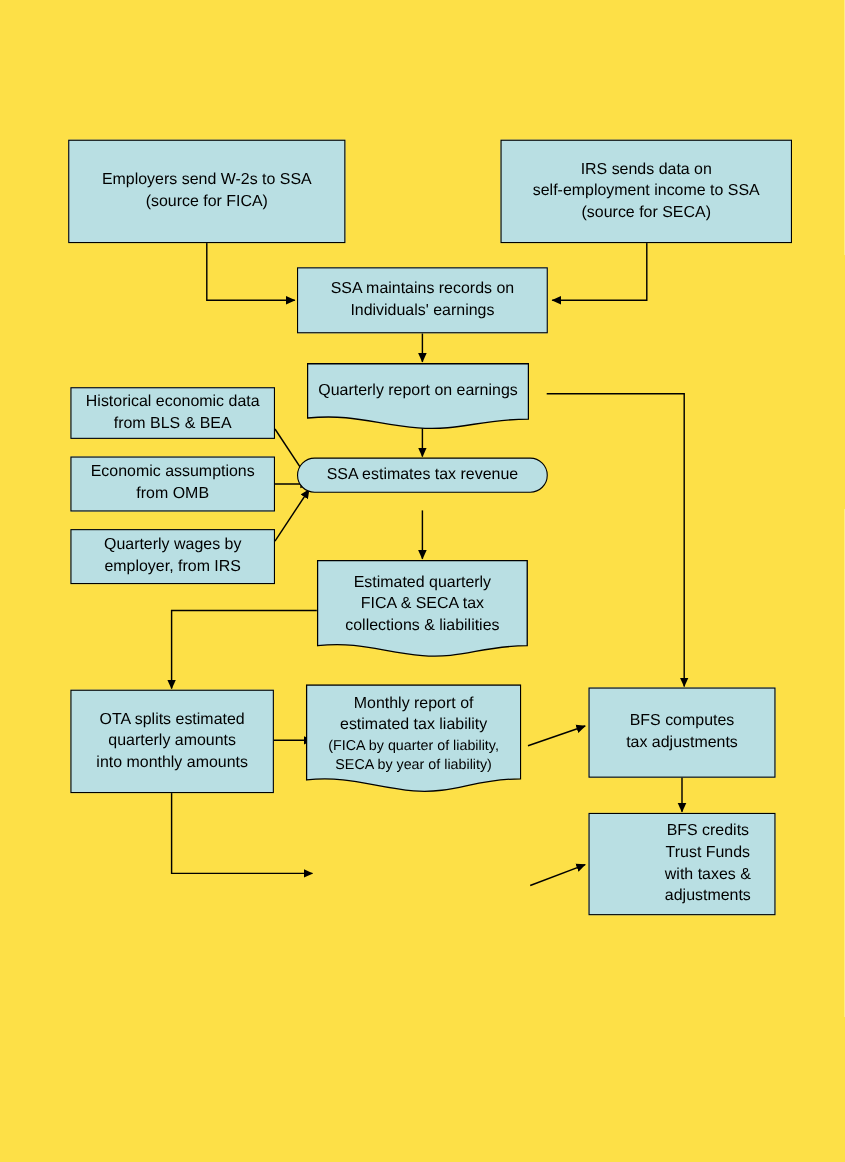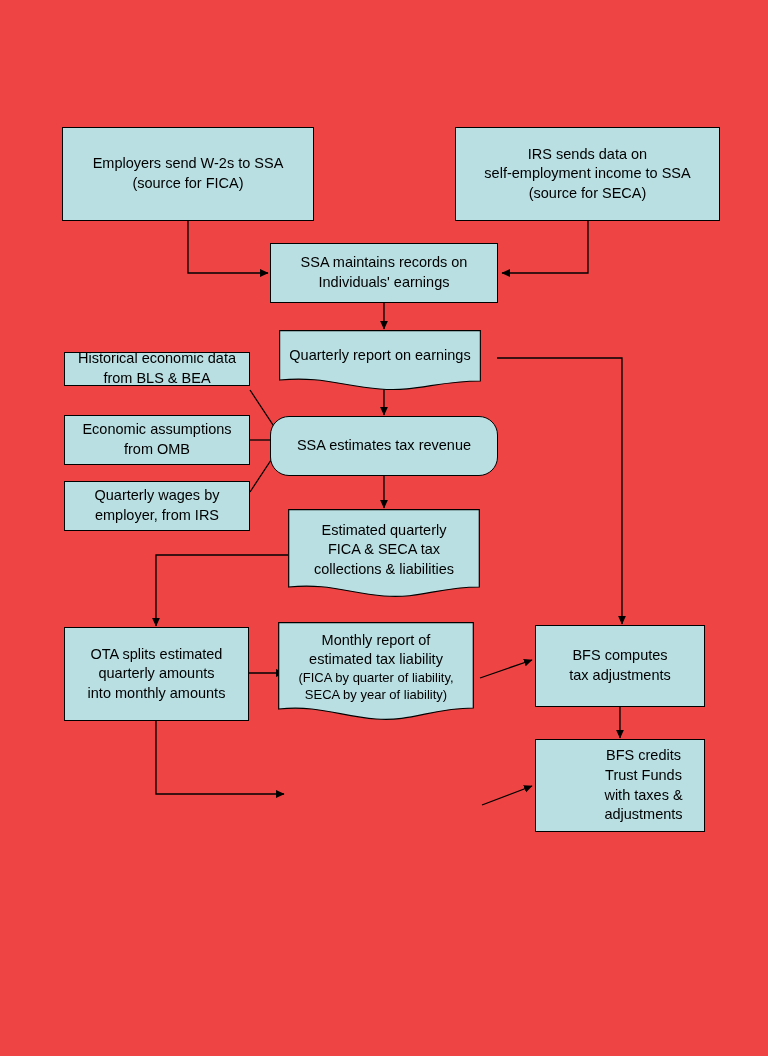--- a/index.html
+++ b/index.html
@@ -7,21 +7,21 @@
     padding: 0;
     background: #ffffff;
   }
   body {
     font-family: "Liberation Sans", sans-serif;
   }
   #canvas {
     position: relative;
     width: 768px;
     height: 1056px;
-    background: #ef4444;
+    background: #fde047;
     overflow: hidden;
   }
   #wires {
     position: absolute;
     left: 0;
     top: 0;
     width: 768px;
     height: 1056px;
     pointer-events: none;
   }
@@ -130,36 +130,36 @@
 Individuals' earnings</span>
   </div>
 
   <div class="node doc" style="left:279px; top:330px; width:202px; height:62px;">
     <svg class="doc-svg" viewBox="0 0 218 62" preserveAspectRatio="none">
       <path d="M0.7,0.7 L217.3,0.7 L217.3,51 C170,51 150,62 109,59 C68,56 46,46 0.7,50 Z" fill="#b9dfe3" stroke="#000000" stroke-width="1.2"></path>
     </svg>
     <span class="doc-text lbl" style="margin-top:-10px;">Quarterly  report on earnings</span>
   </div>
 
-  <div class="node rect" style="left:64px; top:352px; width:186px; height:34px;">
+  <div class="node rect" style="left:64px; top:352px; width:186px; height:47px;">
     <span class="lbl">Historical economic data
 from BLS &amp; BEA</span>
   </div>
 
   <div class="node rect" style="left:64px; top:415px; width:186px; height:50px;">
     <span class="lbl">Economic assumptions
 from OMB</span>
   </div>
 
   <div class="node rect" style="left:64px; top:481px; width:186px; height:50px;">
     <span class="lbl">Quarterly  wages by
 employer, from IRS</span>
   </div>
 
-  <div class="node rect" style="left:270px; top:416px; width:228px; height:60px;border-radius:19px;">
+  <div class="node rect" style="left:270px; top:416px; width:228px; height:32px;border-radius:19px;">
     <span class="lbl">SSA estimates tax revenue</span>
   </div>
 
   <div class="node doc" style="left:288px; top:509px; width:192px; height:90px;">
     <svg class="doc-svg" viewBox="0 0 192 90" preserveAspectRatio="none">
       <path d="M0.7,0.7 L191.3,0.7 L191.3,78 C150,78 132,90 96,87 C60,84 40,74 0.7,78 Z" fill="#b9dfe3" stroke="#000000" stroke-width="1.2"></path>
     </svg>
     <span class="doc-text lbl" style="margin-top:-8px;">Estimated quarterly
 FICA &amp; SECA tax
 collections &amp; liabilities</span>

